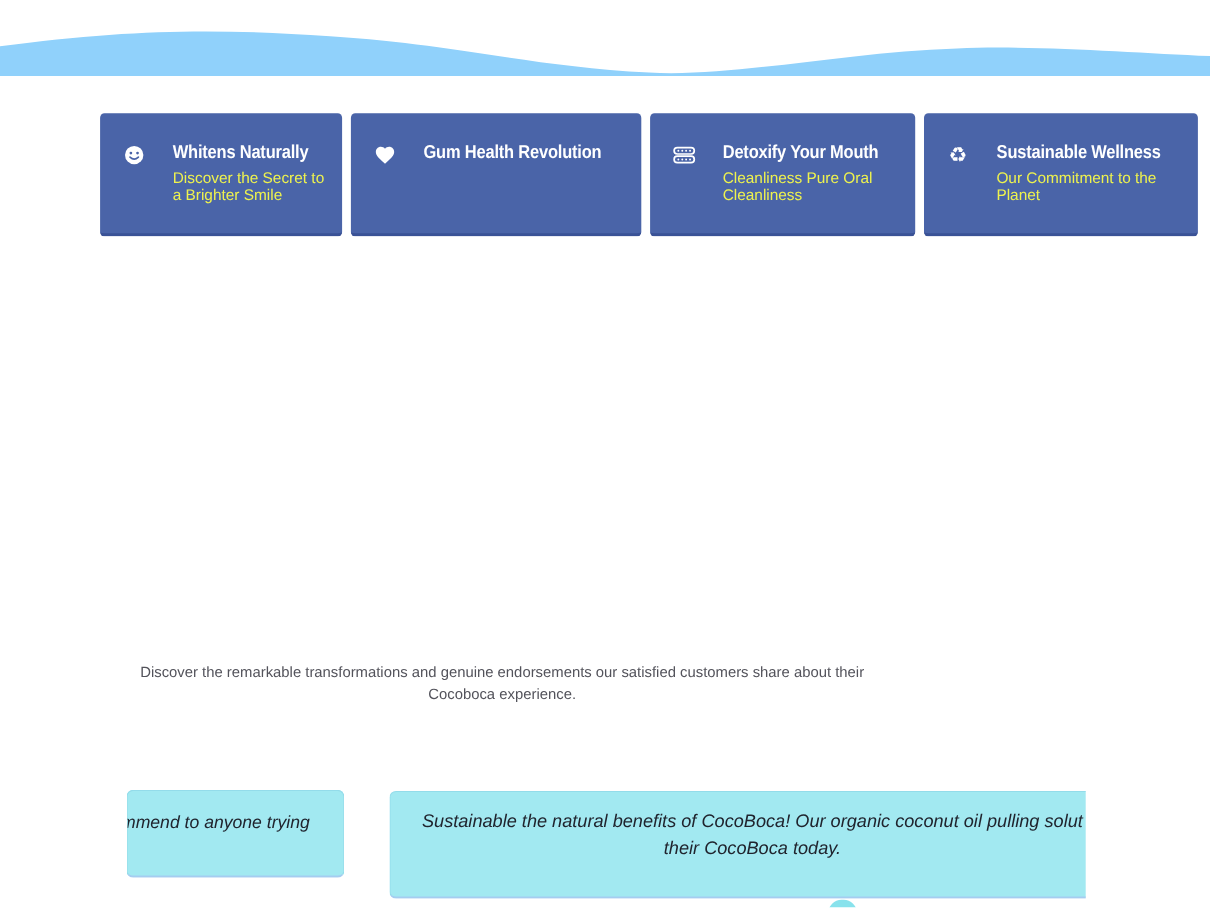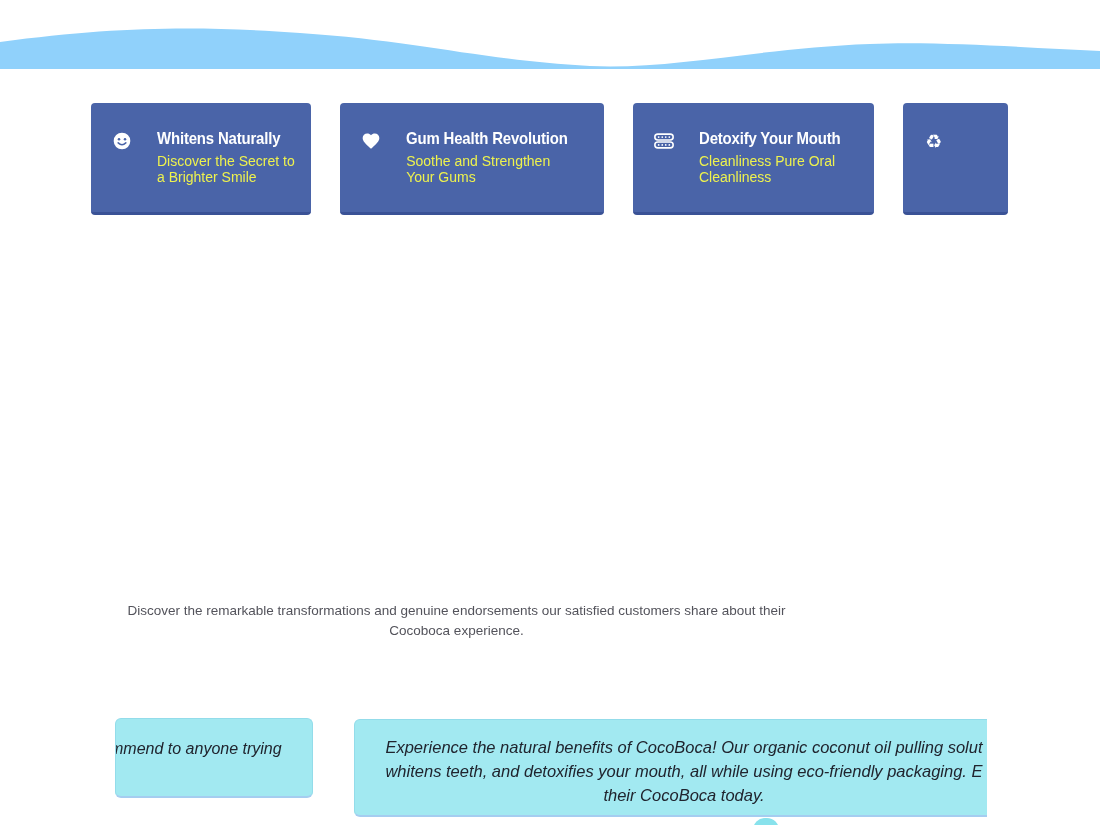--- a/index.html
+++ b/index.html
@@ -4,21 +4,21 @@
 <style>
   * { margin:0; padding:0; box-sizing:border-box; }
   html,body { width:1100px; height:825px; overflow:hidden; background:#ffffff;
               font-family:"Liberation Sans", sans-serif; position:relative; }
 
   
   .wave-wrap { position:absolute; top:0; left:0; width:1100px; height:69px; }
 
   
   .features { position:absolute; top:103px; left:91px; width:917px;
-              display:flex; gap:29px; }
+              display:flex; gap:8px; }
   .feature-card { flex:1 1 0; height:112px; background:#4a64a8;
                   border-bottom:3px solid #3a5296; border-radius:4px;
                   padding:26px 14px 0 20px; display:flex; align-items:flex-start; }
   .fc-icon { width:22px; height:22px; flex:0 0 22px; margin-top:1px;
              display:flex; align-items:center; justify-content:center;
              color:#ffffff; font-size:19px; line-height:20px;
              font-family:"DejaVu Sans", sans-serif; }
   .fc-icon svg { display:block; }
   .fc-text { margin-left:24px; }
   .fc-title { color:#ffffff; font-weight:700; font-size:17px; line-height:19px;
@@ -74,21 +74,20 @@
   </div>
 
   <div class="feature-card">
     <span class="fc-icon">
       <svg width="20" height="20" viewBox="0 0 24 24">
         <path d="M12 21.35l-1.45-1.32C5.4 15.36 2 12.28 2 8.5 2 5.42 4.42 3 7.5 3c1.74 0 3.41.81 4.5 2.09C13.09 3.81 14.76 3 16.5 3 19.58 3 22 5.42 22 8.5c0 3.78-3.4 6.86-8.55 11.54L12 21.35z" fill="#ffffff"></path>
       </svg>
     </span>
     <div class="fc-text">
       <div class="fc-title">Gum Health Revolution</div>
-      <div class="fc-sub">Soothe and Strengthen Your Gums</div>
     </div>
   </div>
 
   <div class="feature-card">
     <span class="fc-icon">
       <svg width="22" height="22" viewBox="0 0 24 24">
         <rect x="2" y="4.5" width="20" height="6.4" rx="3.2" fill="none" stroke="#ffffff" stroke-width="1.7"></rect>
         <circle cx="6.2" cy="7.7" r="0.95" fill="#ffffff"></circle>
         <circle cx="10.1" cy="7.7" r="0.95" fill="#ffffff"></circle>
         <circle cx="13.9" cy="7.7" r="0.95" fill="#ffffff"></circle>
@@ -101,35 +100,38 @@
       </svg>
     </span>
     <div class="fc-text">
       <div class="fc-title">Detoxify Your Mouth</div>
       <div class="fc-sub">Cleanliness Pure Oral Cleanliness</div>
     </div>
   </div>
 
   <div class="feature-card">
     <span class="fc-icon">♻</span>
+    <div class="fc-text">
+      <div class="fc-title">Sustainable Wellness</div>
+      <div class="fc-sub">Our Commitment to the Planet</div>
+    </div>
   </div>
 
 </div>
 
 <div class="testimonial-intro">
   <p>Discover the remarkable transformations and genuine endorsements our satisfied customers share about their Cocoboca experience.</p>
 </div>
 
 <div class="carousel-viewport">
 
   <div class="bubble bubble-left">
     <p>mmend to anyone trying</p>
   </div>
 
   <div class="bubble bubble-right">
-    <div class="line">Experience the natural benefits of CocoBoca! Our organic coconut oil pulling solut</div>
-    <div class="line">whitens teeth, and detoxifies your mouth, all while using eco-friendly packaging. E</div>
+    <div class="line">Sustainable the natural benefits of CocoBoca! Our organic coconut oil pulling solut</div>
     <div class="line">their CocoBoca today.</div>
   </div>
 
   <div class="bubble-tail"></div>
 
 </div>
 
 </body></html>

